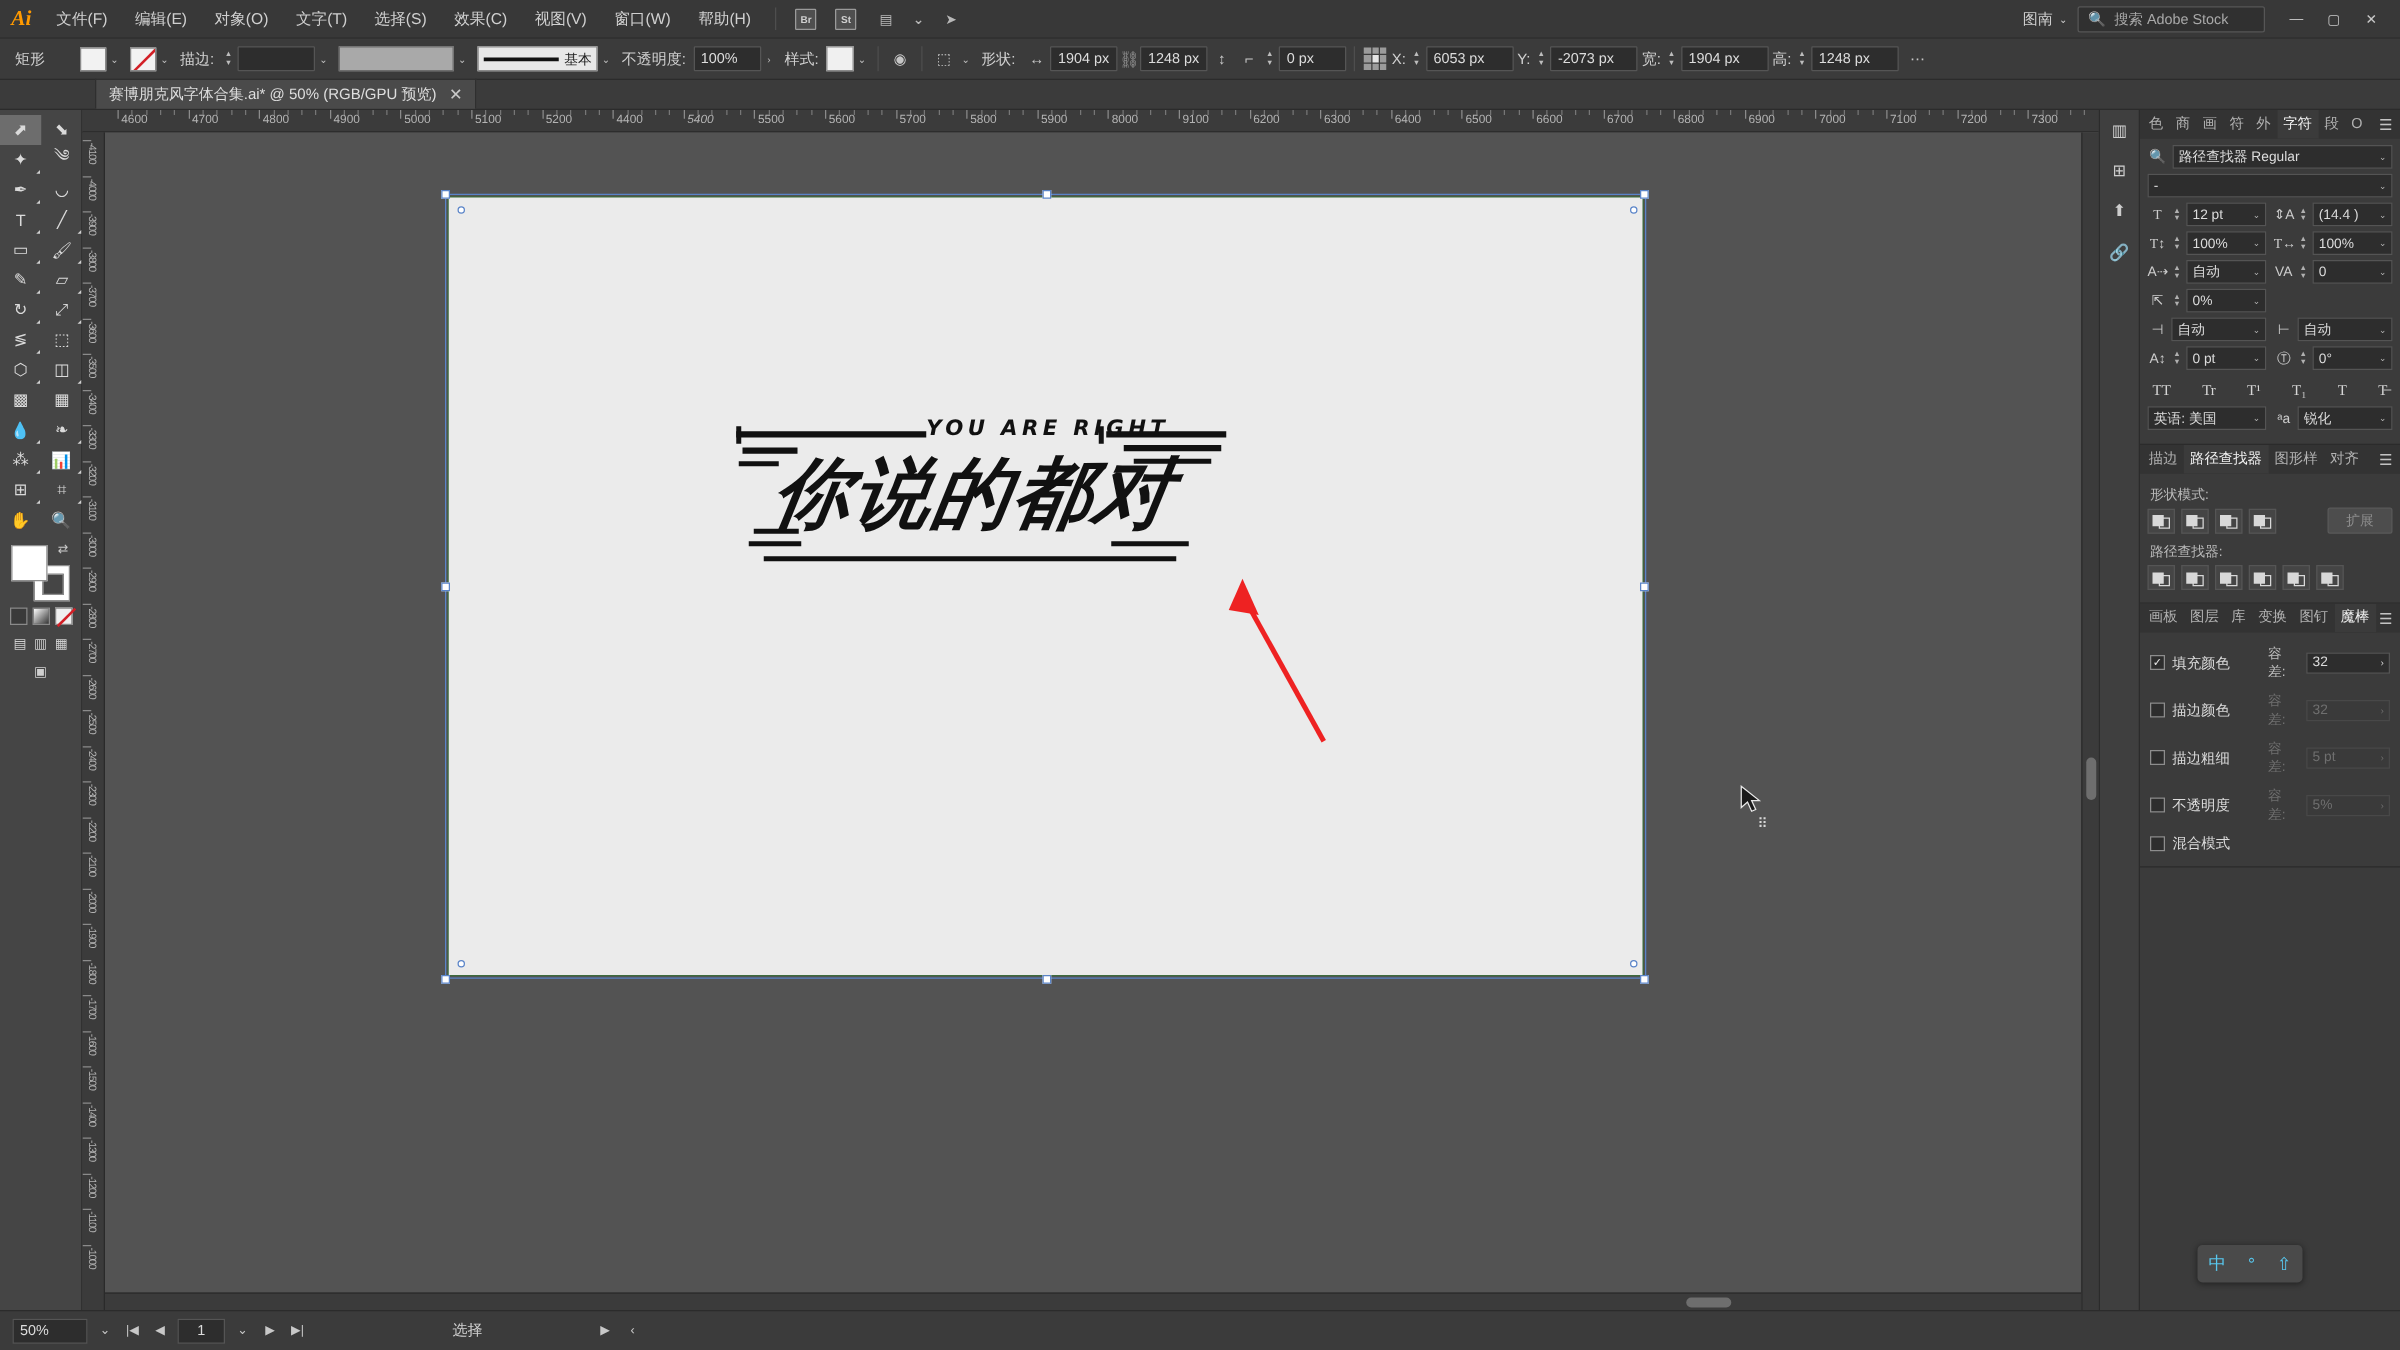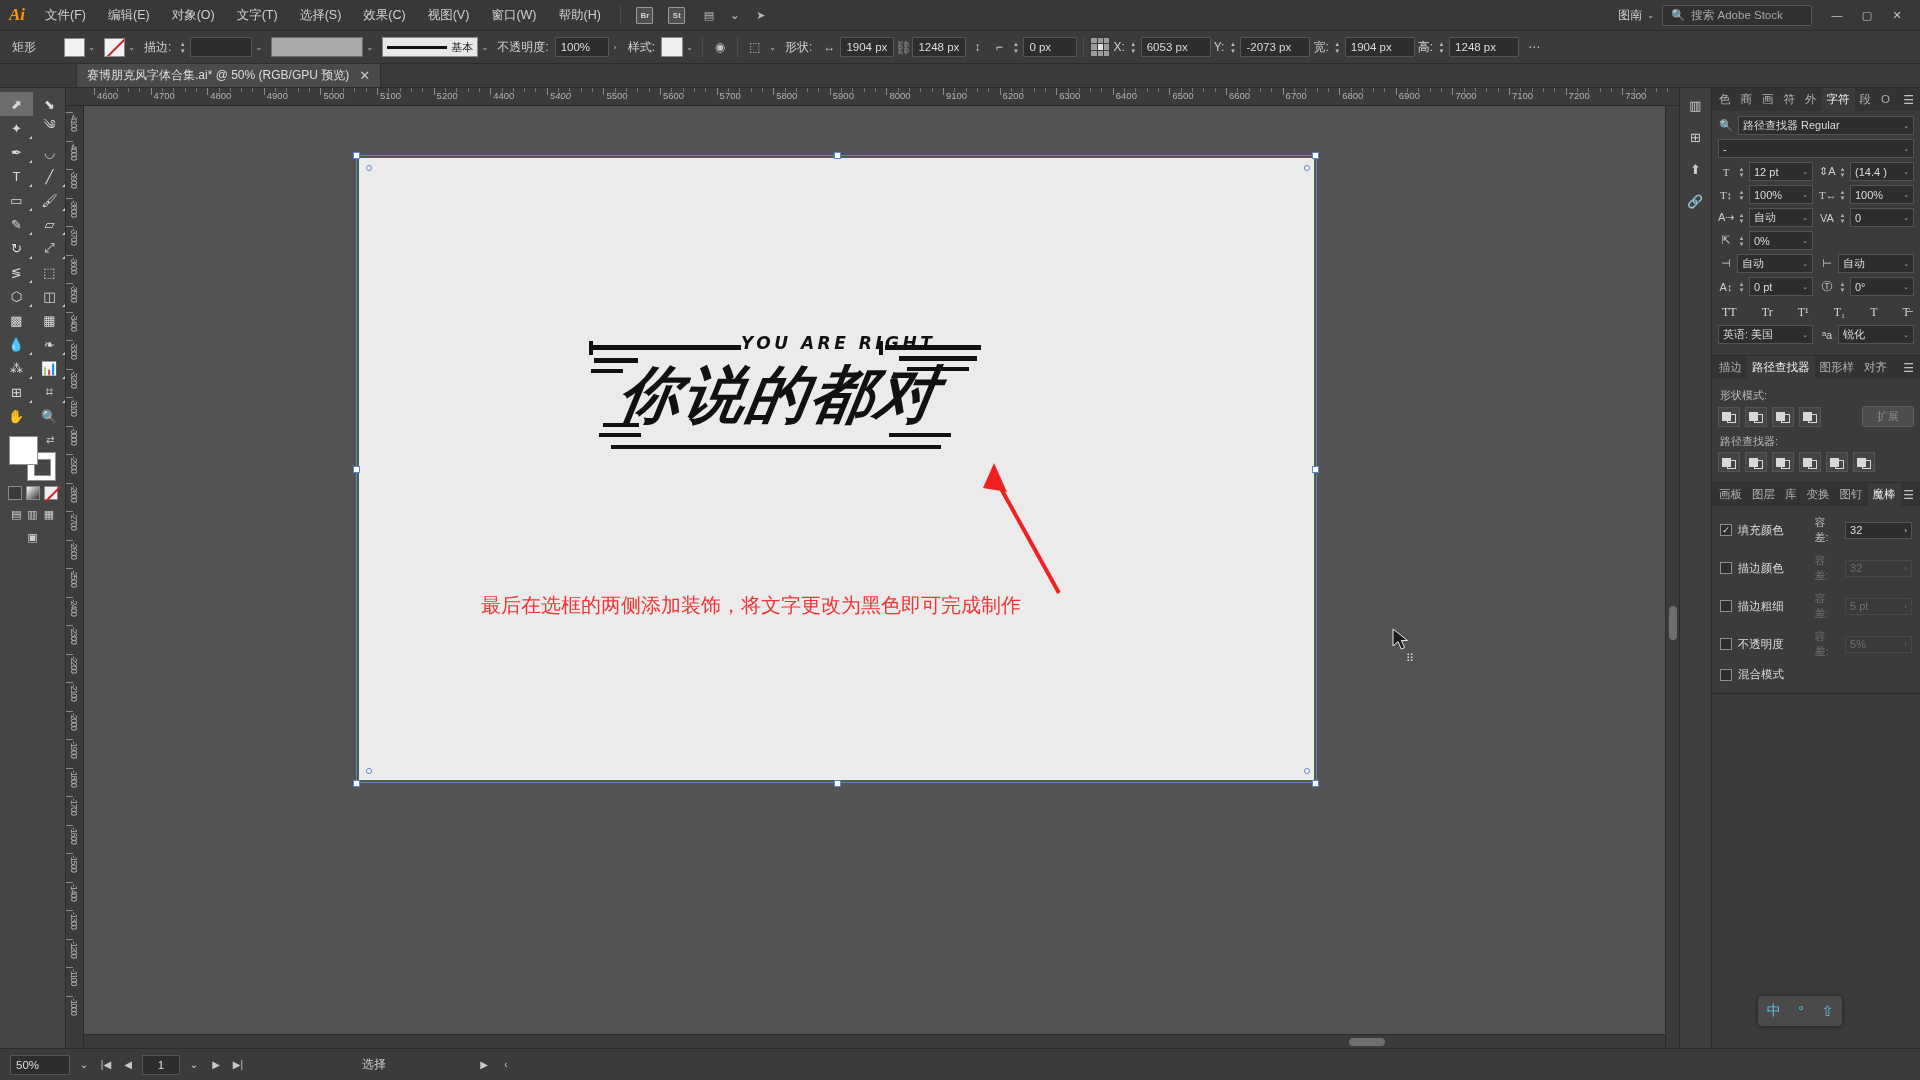--- a/index.html
+++ b/index.html
@@ -1146,21 +1146,20 @@
 
         <div class="logo-en">YOU ARE RIGHT</div>
         <div class="logo-cn">你说的都对</div>
       </div>
 
       <svg class="arrow-svg" viewBox="0 0 955 622" preserveAspectRatio="none">
         <line x1="700" y1="435" x2="635" y2="318" stroke="#ee2222" stroke-width="4"></line>
         <polygon points="635,305 648,334 624,330" fill="#ee2222"></polygon>
       </svg>
 
-      <div class="annot-text">最后在选框的两侧添加装饰，将文字更改为黑色即可完成制作</div>
 
       <div class="cursor-mark">
         <svg width="22" height="26" viewBox="0 0 22 26">
           <polygon points="1,1 1,18 6,13.6 9.3,21 12.6,19.6 9.3,12.5 15.5,12.5" fill="#1a1a1a" stroke="#e8e8e8" stroke-width="1"></polygon>
         </svg>
       </div>
       <div style="position:absolute;left:1047px;top:494px;color:#d8d8d8;font-size:11px;">⠿</div>
     </div>
 
     <div class="selbox">

